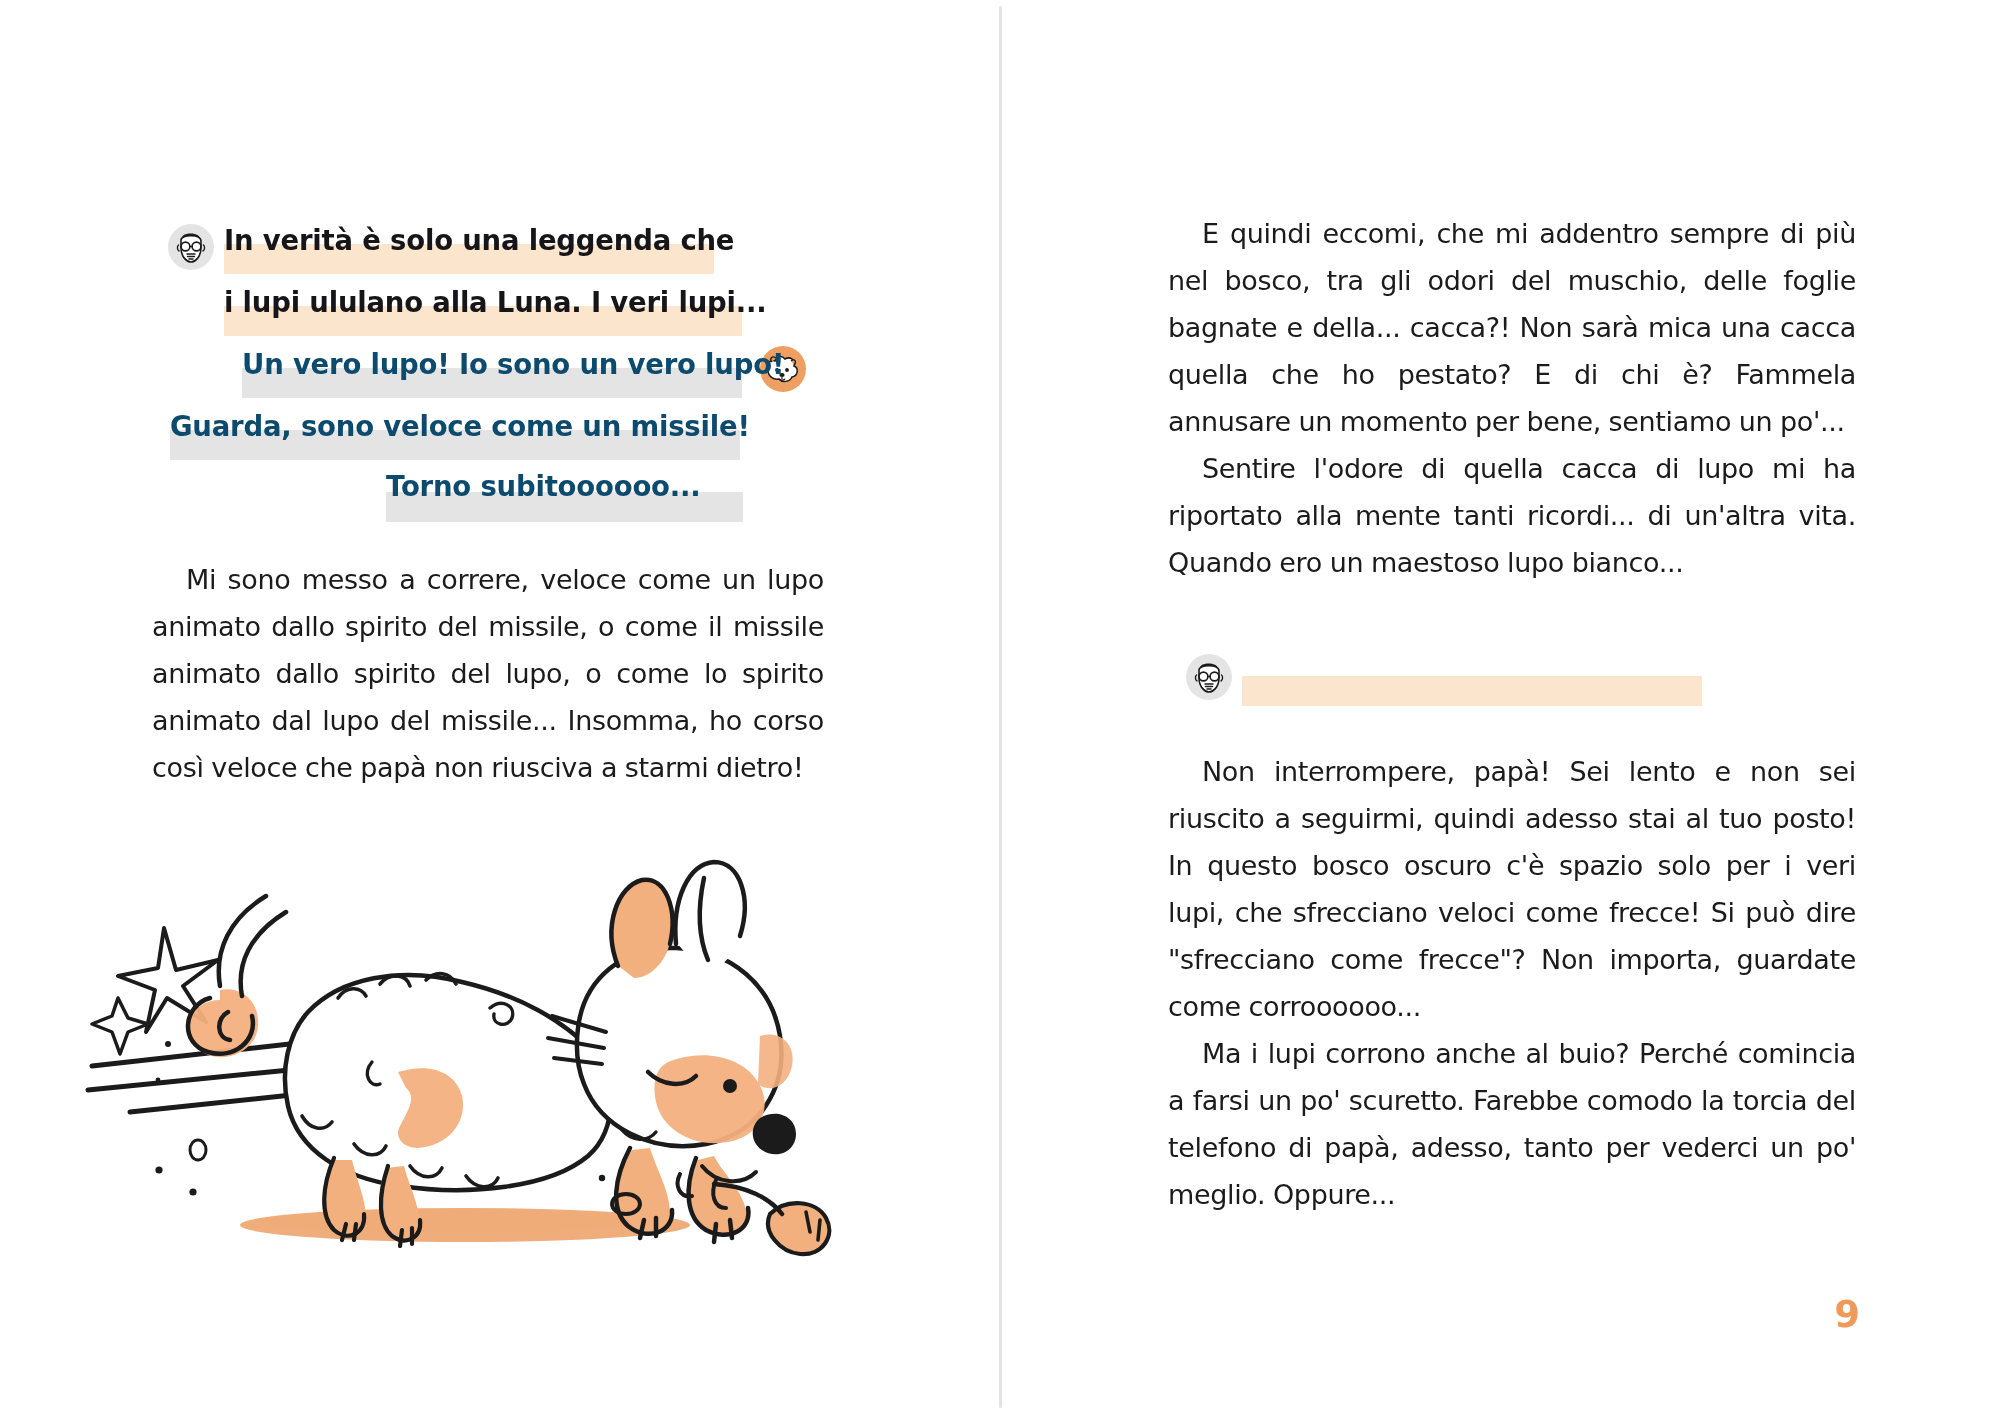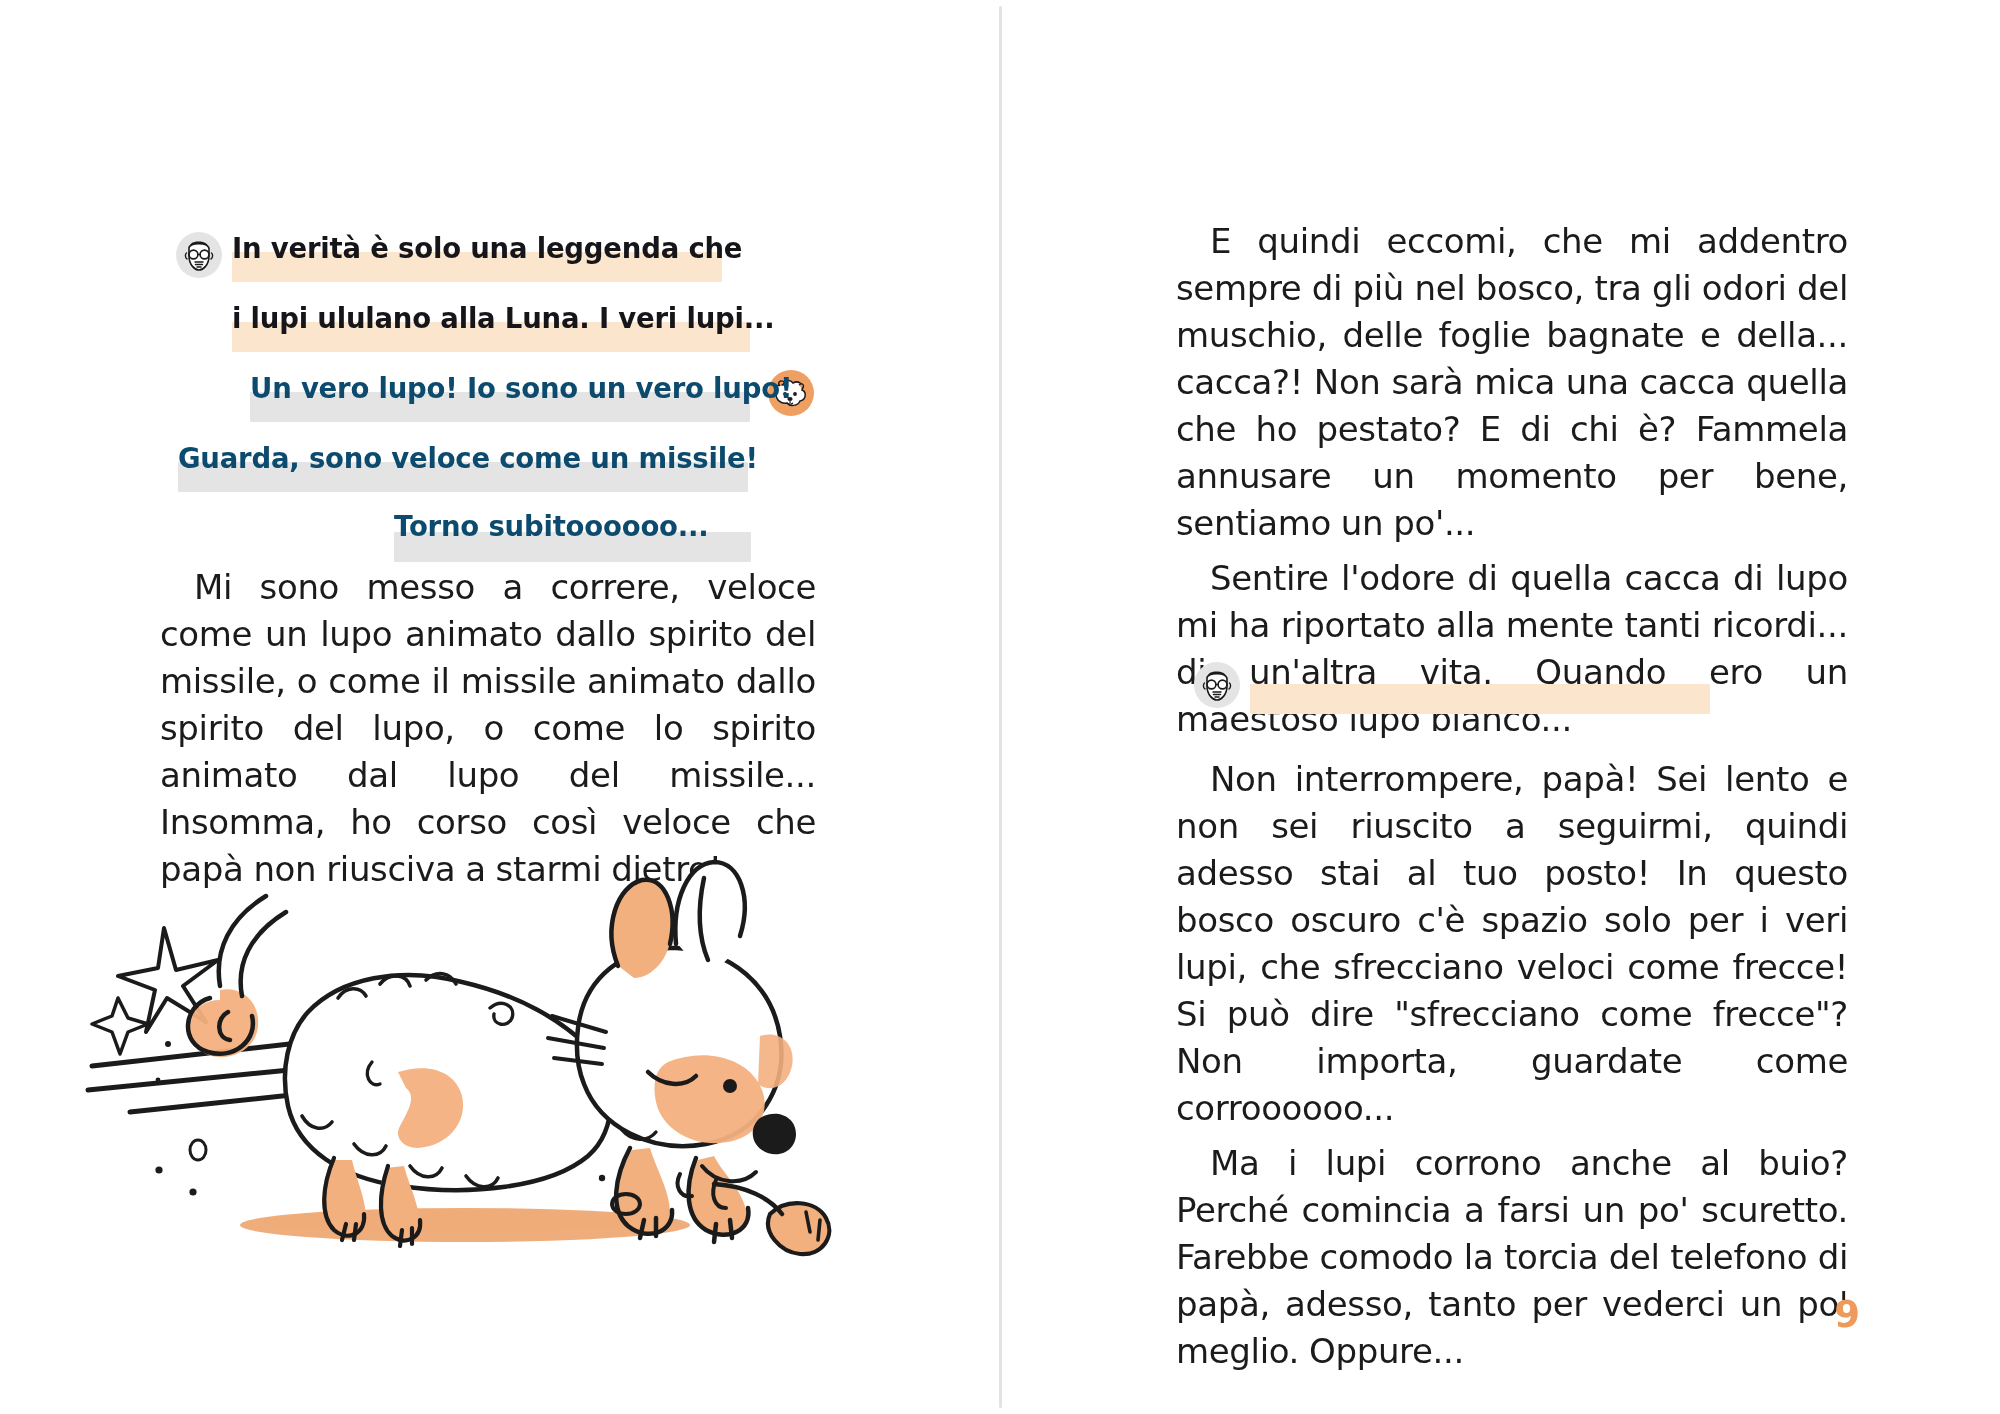--- a/index.html
+++ b/index.html
@@ -61,21 +61,21 @@
   .dialogue-block {
     position: absolute;
     top: 212px;
     left: 0;
     width: 694px;
   }
   .dlg-line {
     position: relative;
     display: block;
     min-height: 53px;
-    margin: 16px;
+    margin: 8px;
     padding: 0;
     text-decoration: underline;
   }
 
   .avatar {
     position: absolute;
     width: 46px;
     height: 46px;
     border-radius: 50%;
     left: 8px;
@@ -109,25 +109,25 @@
     position: absolute;
     z-index: 1;
     border-radius: 1px;
   }
   .hl-peach { background: #fbe5cd; }
   .hl-gray  { background: #e4e4e4; }
 
   
   .body-para {
     font-family: "DejaVu Sans", sans-serif;
-    font-size: 34px;
+    font-size: 27px;
     line-height: 47px;
     color: #1b1b1b;
     text-align: justify;
-    margin: 8px;
+    margin: 0;
     letter-spacing: -0.35px;
     word-spacing: -0.5px;
   }
   .body-para.first-indent { text-indent: 34px; }
 
   
   .illustration {
     position: absolute;
     left: 70px;
     top: 800px;

